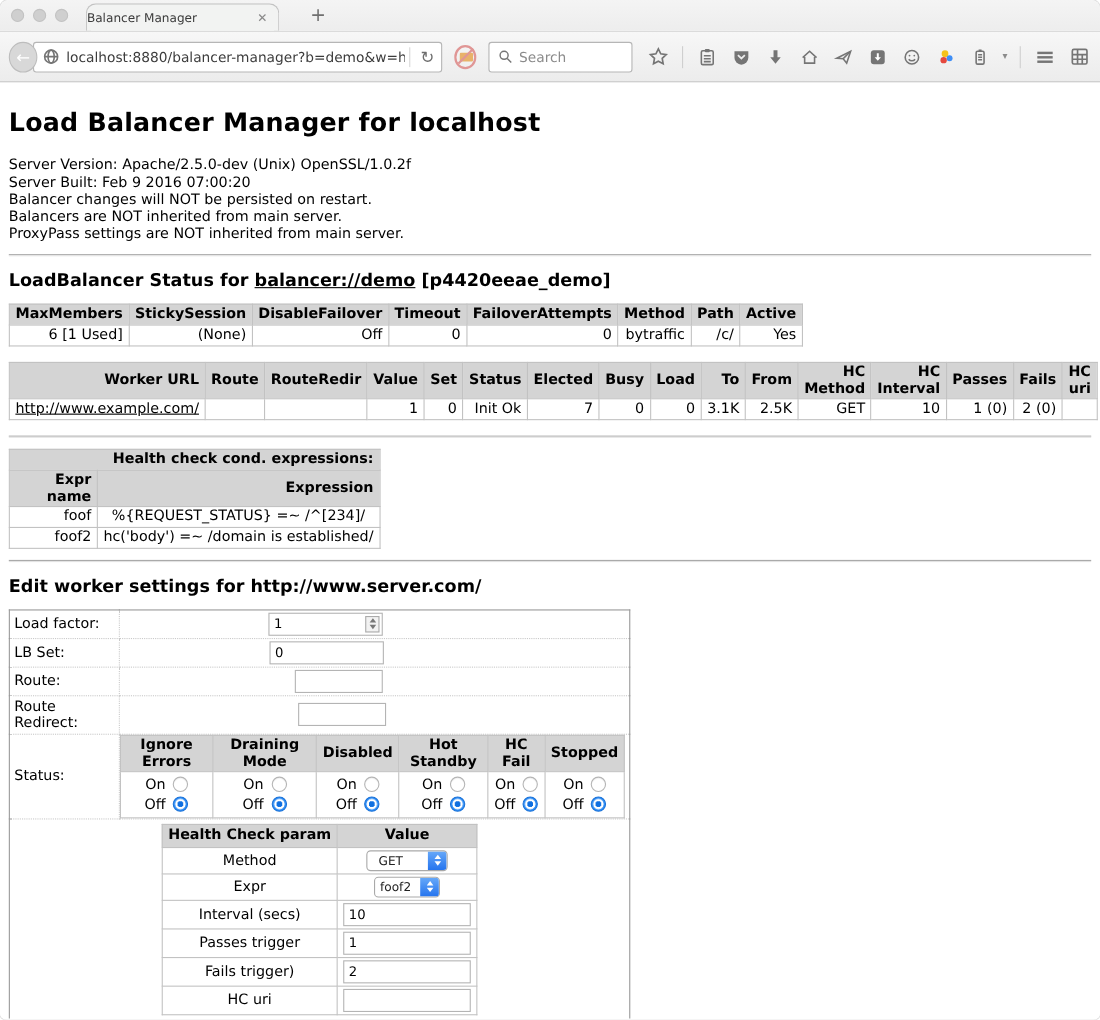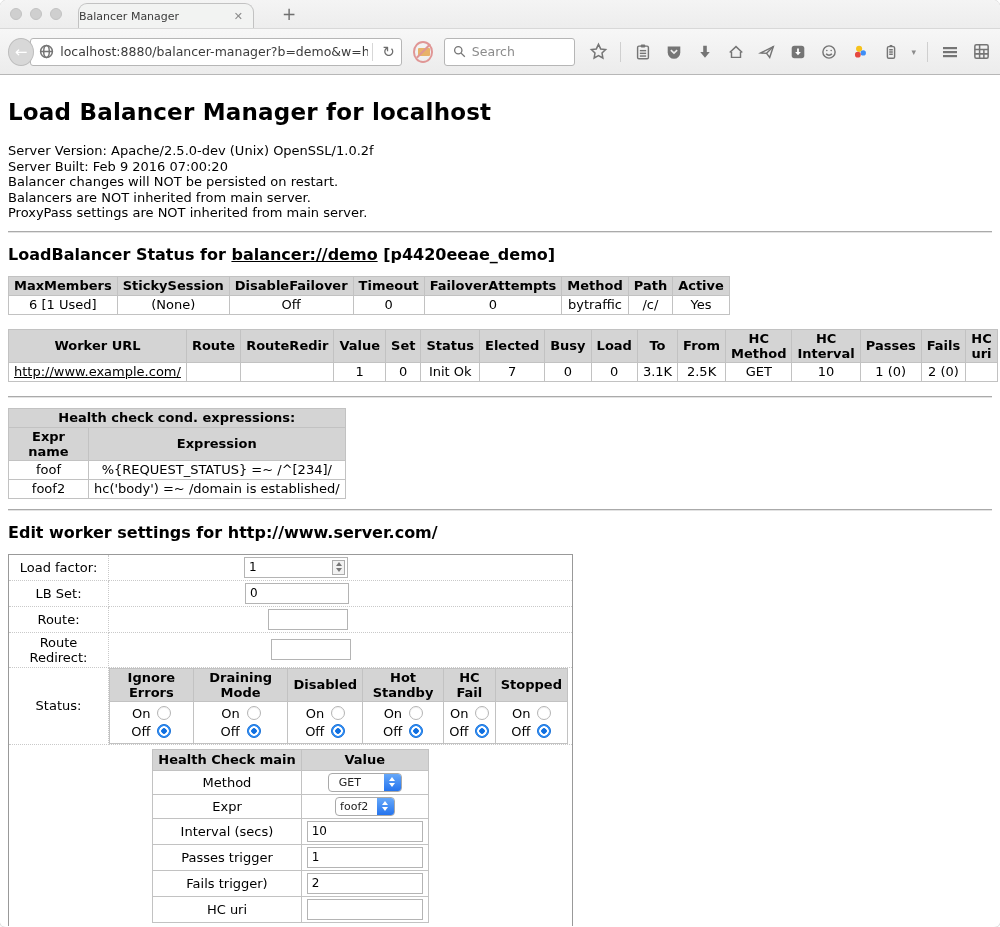--- a/index.html
+++ b/index.html
@@ -45,29 +45,29 @@
 
   
   .content { background:#fff; padding:8px; height:851px; overflow:hidden; font-size:13px; color:#000; }
   h1.pgtitle { font-size:23px; font-weight:bold; margin:16px 0 18px 0; letter-spacing:.2px; }
   .info { line-height:15.5px; font-size:13px; }
   hr.rule { border:none; border-top:1px solid #aaa; border-bottom:1px solid #e3e3e3; margin:10px 0; }
   h3.sect { font-size:16px; font-weight:bold; margin:12px 0 12px 0; }
   a.vlink { color:#000000; text-decoration:underline; }
 
   table.grid { border-collapse:collapse; font-size:13px; margin-bottom:14px; }
-  table.grid th, table.grid td { border:1px solid #c2c2c2; padding:1px 5px; text-align:center; height:19px; }
+  table.grid th, table.grid td { border:1px solid #c2c2c2; padding:1px 5px; text-align:right; height:19px; }
   table.grid { border:1px solid #9a9a9a; }
   table.grid th { background:#d4d4d4; font-weight:bold; }
   table.grid td.l { text-align:center; }
 
   
   table.formtbl { border-collapse:collapse; border:1px solid #999; width:565px; font-size:13px; margin-top:4px;}
   table.formtbl > tbody > tr > td { border:1px dotted #c9c9c9; padding:2px 4px; }
-  td.flabel { width:100px; text-align:center; }
+  td.flabel { width:100px; }
   .txt { height:21px; border:1px solid #b4b4b4; font-size:12px; padding:1px 4px;
          font-family:"DejaVu Sans","Liberation Sans",sans-serif; background:#fff; }
   .num-wrap { position:relative; display:inline-block; }
   .spinner { position:absolute; right:3px; top:3px; width:13px; height:15px; border:1px solid #ababab;
              background:#f2f2f2; display:flex; flex-direction:column; align-items:center; justify-content:center; }
   .spinner i { width:0; height:0; border-left:3px solid transparent; border-right:3px solid transparent; display:block;}
   .spinner .up { border-bottom:4px solid #777; margin-bottom:2px;}
   .spinner .dn { border-top:4px solid #777; }
 
   table.statustbl { border-collapse:collapse; border:1px solid #999; font-size:13px; }
@@ -426,21 +426,21 @@
             </tr>
           </tbody>
               </table>
         </td>
       </tr>
       <tr>
         <td colspan="2">
           <table class="hctbl">
             <tbody>
                   <tr>
-              <th class="hclabel">Health Check main</th>
+              <th class="hclabel">Health Check param</th>
               <th class="hcvalue">Value</th>
             </tr>
             <tr>
               <td>Method</td>
               <td>
                 <span class="mac-select" style="width:74px">
                   <span class="val" style="flex:1;text-align:left">GET</span>
                   <span class="step">
                           <i class="up"></i>
                           <i class="dn"></i>

